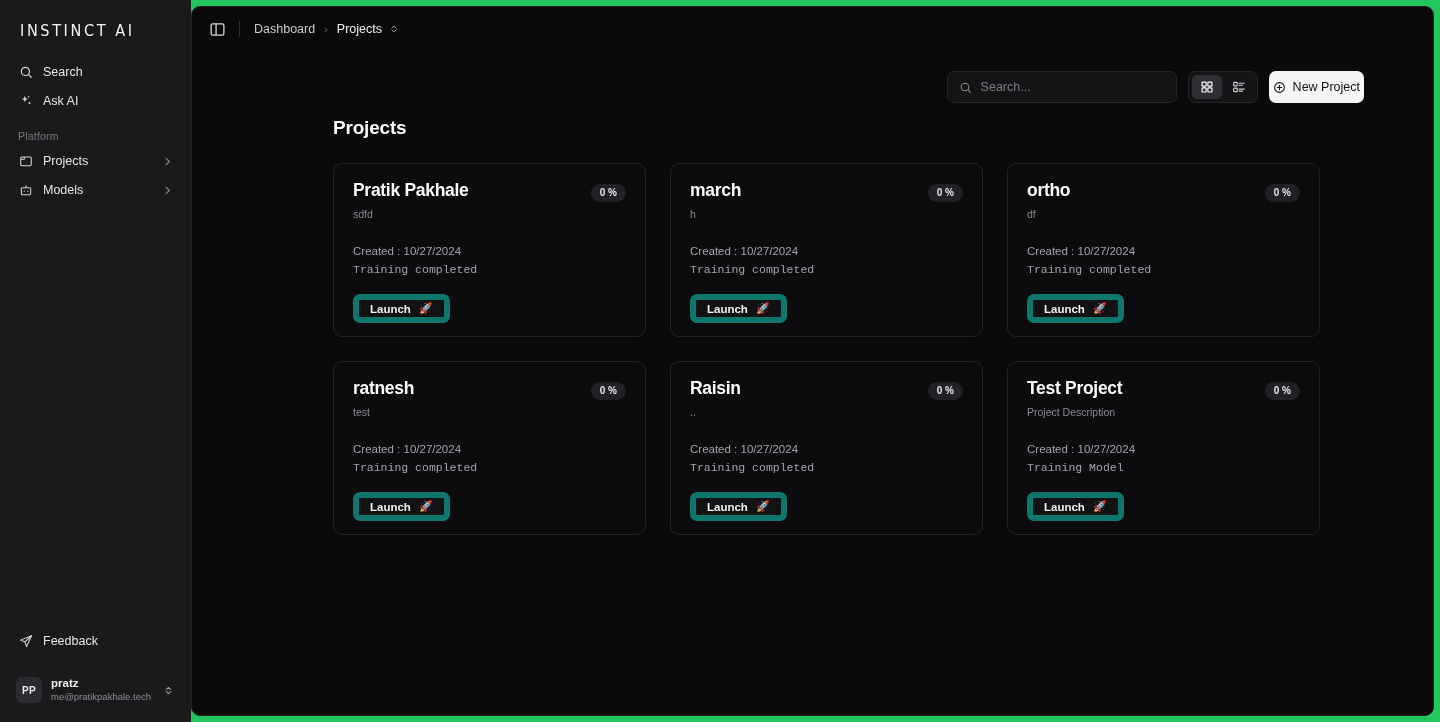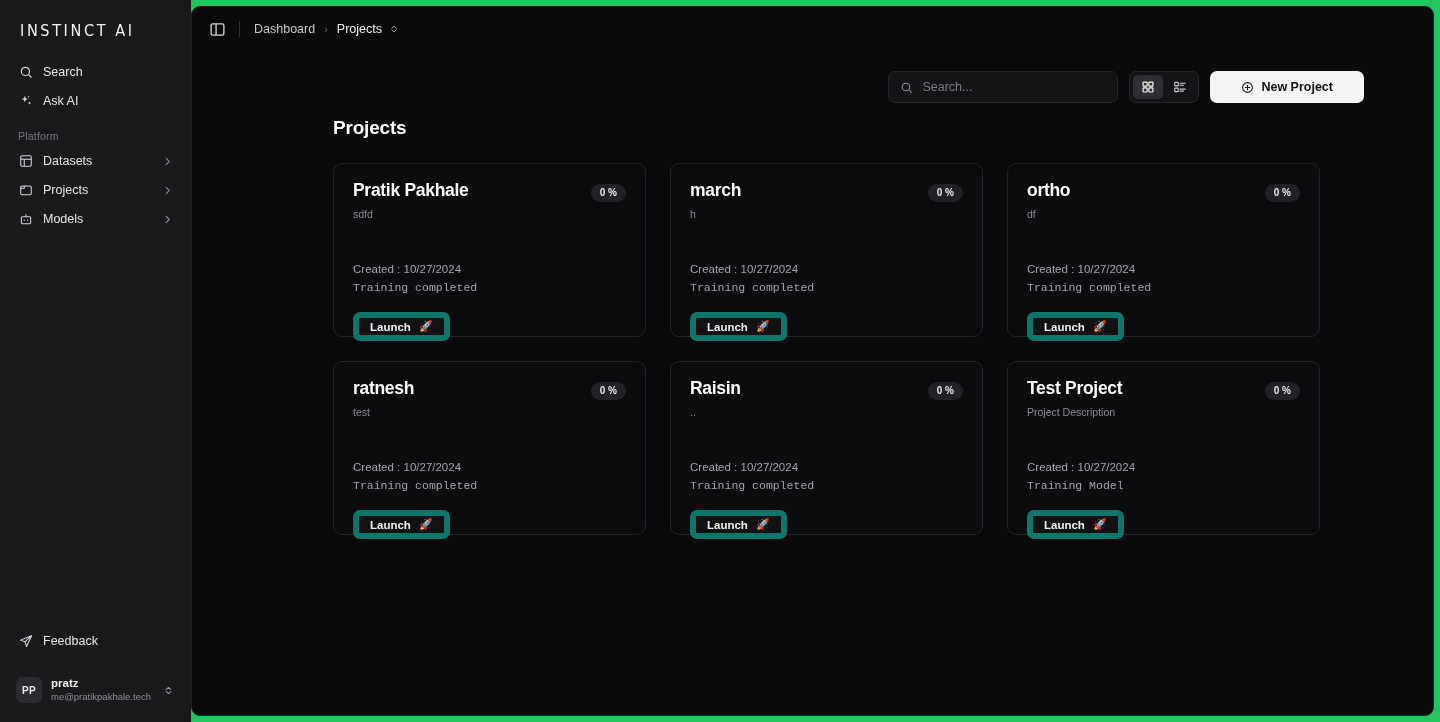--- a/index.html
+++ b/index.html
@@ -202,23 +202,23 @@
   }
   .vt-btn.active { background: #2e2e33; color: #ffffff; }
 
   .new-btn {
     height: 32px;
     background: #f5f5f5;
     color: #111114;
     border: none;
     border-radius: 7px;
     display: flex; align-items: center; gap: 7px;
-    padding: 0 31px;
+    padding: 0 4px;
     font-size: 12.5px;
-    font-weight: 700;
+    font-weight: 400;
     cursor: pointer;
     font-family: "Liberation Sans", sans-serif;
   }
   .new-btn .pi { display: flex; align-items: center; }
 
   .page-title {
     font-size: 19px;
     font-weight: 700;
     color: #fafafc;
     padding: 14px 0 0 141px;
@@ -265,21 +265,21 @@
     margin-top: 3px;
   }
   .card-desc {
     font-size: 10.5px;
     color: #8b8b92;
     margin-top: 6px;
   }
   .card-created {
     font-size: 11.5px;
     color: #a3a3aa;
-    margin-top: 43px;
+    margin-top: 25px;
   }
   .card-status {
     font-size: 11.5px;
     color: #a3a3aa;
     margin-top: 6px;
     font-family: Liberation Mono, monospace;
   }
   .launch-btn {
     margin-top: 18px;
     height: 29px;
@@ -333,35 +333,20 @@
         </span>
         <span class="lbl">Ask AI</span>
       </div>
 
     </div>
 
     <div class="section-label">Platform</div>
 
     <div class="nav-top" style="padding-top:0">
 
-      <div class="nav-item">
-        <span class="ico">
-          <svg width="14" height="14" viewBox="0 0 24 24" fill="none" stroke="currentColor" stroke-width="1.8">
-              <rect x="3" y="3" width="18" height="18" rx="2"></rect>
-              <line x1="3" y1="9" x2="21" y2="9"></line>
-              <line x1="9" y1="9" x2="9" y2="21"></line>
-            </svg>
-        </span>
-        <span class="lbl">Datasets</span>
-        <span class="chev">
-          <svg width="11" height="11" viewBox="0 0 24 24" fill="none" stroke="currentColor" stroke-width="2.4" stroke-linecap="round" stroke-linejoin="round">
-              <polyline points="9 5 16 12 9 19"></polyline>
-            </svg>
-        </span>
-      </div>
 
       <div class="nav-item">
         <span class="ico">
           <svg width="14" height="14" viewBox="0 0 24 24" fill="none" stroke="currentColor" stroke-width="1.8">
               <rect x="3" y="5" width="18" height="15" rx="2"></rect>
               <path d="M3 9h6V5"></path>
             </svg>
         </span>
         <span class="lbl">Projects</span>
         <span class="chev">

